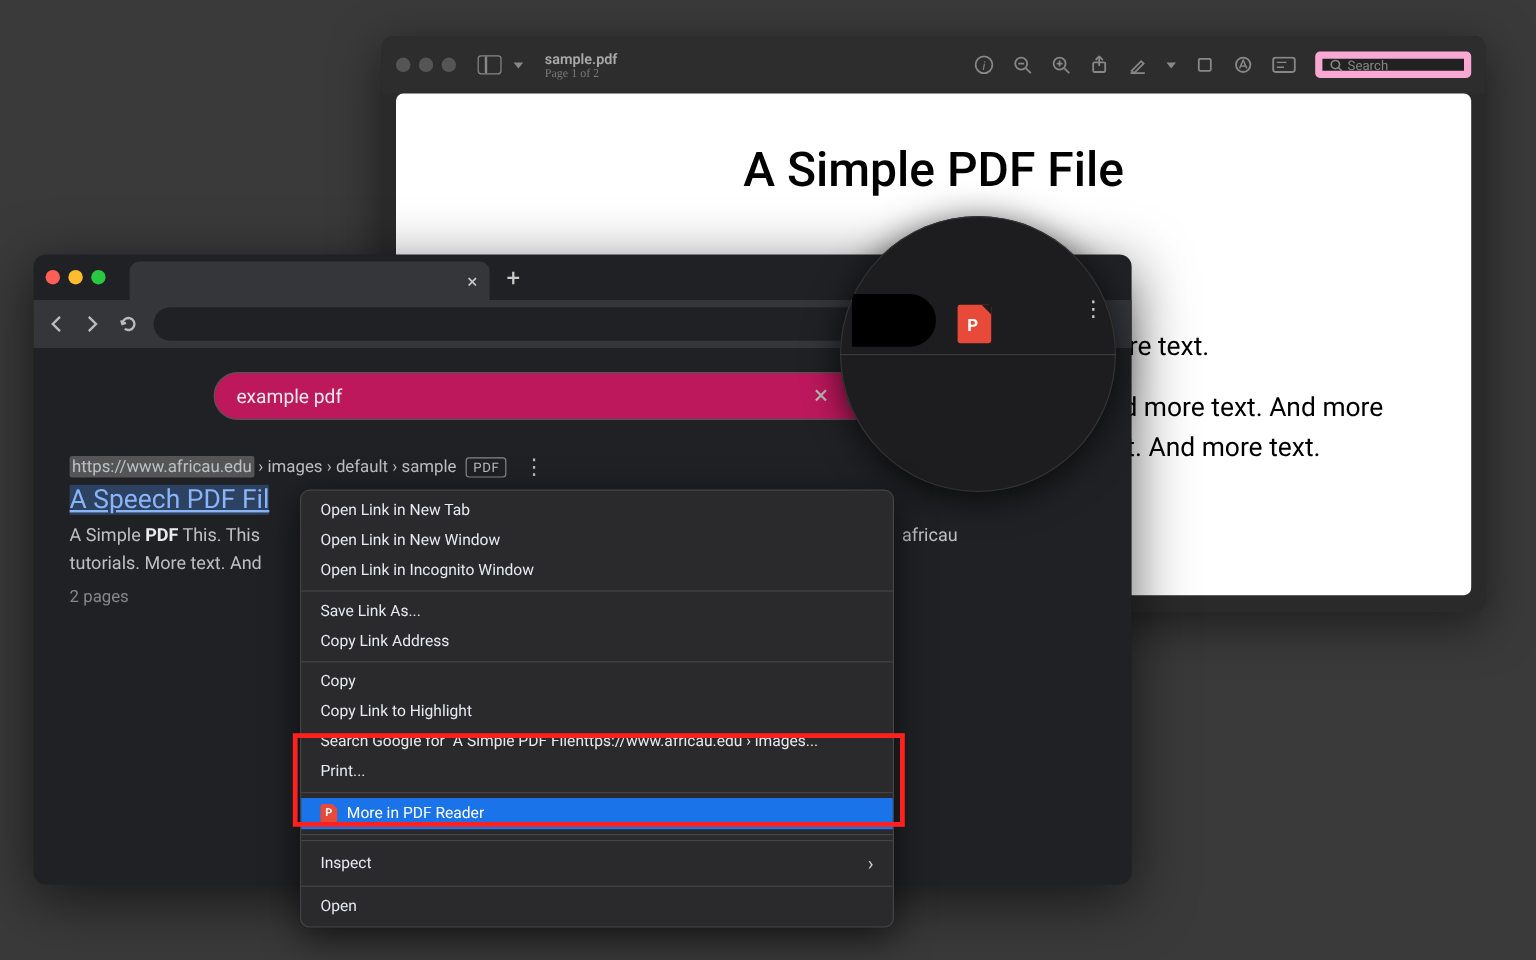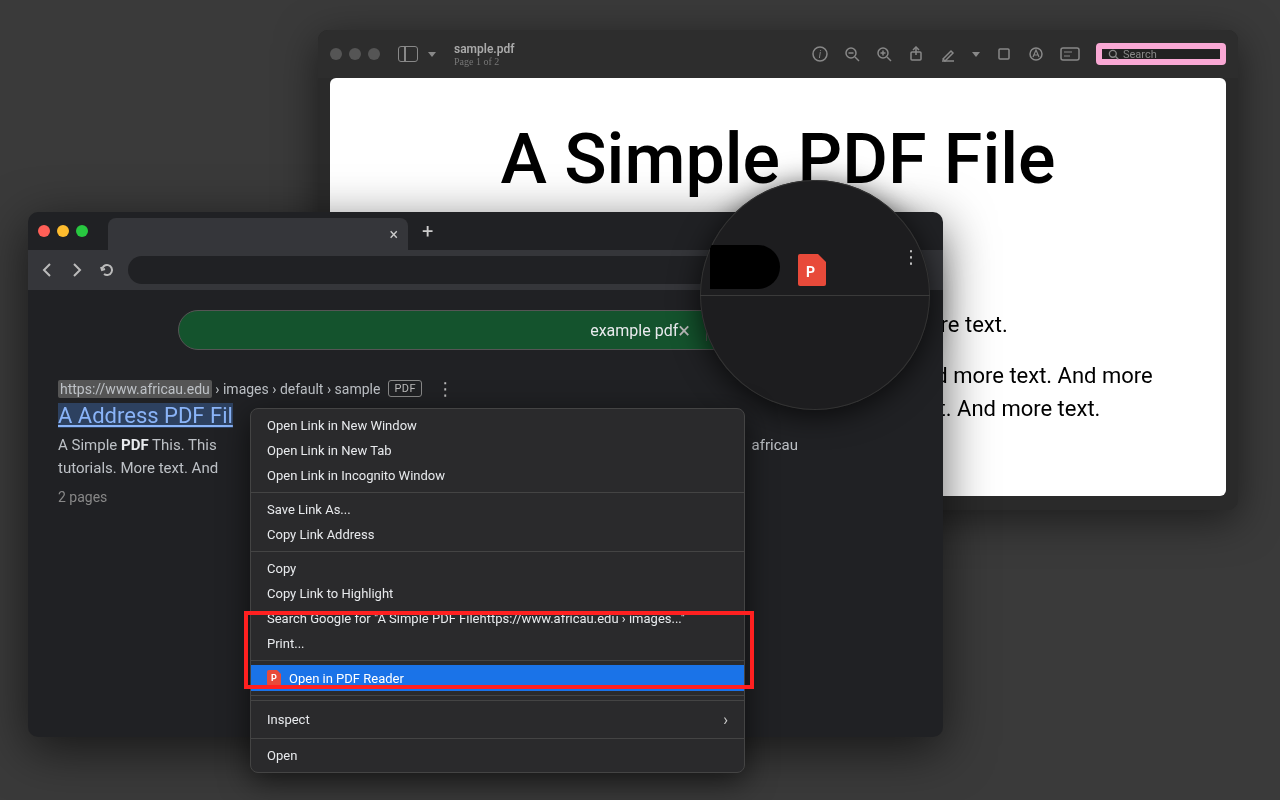--- a/index.html
+++ b/index.html
@@ -14,21 +14,21 @@
 .sidebar-icon { width: 20px; height: 16px; border: 1.5px solid #888; border-radius: 3px; position: relative; }
 .sidebar-icon::before { content: ""; position: absolute; left: 5px; top: 0; bottom: 0; width: 1.5px; background: #888; }
 .chev-down { width: 0; height: 0; border-left: 4px solid transparent; border-right: 4px solid transparent; border-top: 5px solid #888; }
 .pdf-title-block { margin-left: 8px; }
 .pdf-title { color: #aaa; font-size: 12px; font-weight: 600; }
 .pdf-sub { color: #777; font-size: 10px; font-family: Liberation Serif, serif; }
 .pdf-toolbar-right { margin-left: auto; display: flex; align-items: center; gap: 16px; }
 .tb-icon { color: #888; display: flex; align-items: center; justify-content: center; }
 .pdf-search { width: 130px; height: 22px; background: #222; border: 6px solid #f9a8d4; border-radius: 4px; padding: 0 6px; display: flex; align-items: center; gap: 4px; color: #888; font-size: 11px; }
 .pdf-content { background: #fff; margin: 0 12px 12px 12px; height: calc(100% - 62px); border-radius: 6px; padding: 30px 40px; overflow: hidden; }
-.pdf-h1 { font-size: 70px; font-weight: 500; text-align: center; color: #000; margin-top: 10px; margin-bottom: 108px; }
+.pdf-h1 { font-size: 40px; font-weight: 500; text-align: center; color: #000; margin-top: 10px; margin-bottom: 108px; }
 .pdf-body { font-size: 22px; color: #000; line-height: 1.5; padding-left: 390px; }
 .pdf-body p { margin-bottom: 18px; }
 
 
 .lens { position: absolute; left: 700px; top: 180px; width: 230px; height: 230px; border-radius: 50%; background: #1d1d1f; box-shadow: 0 5px 30px rgba(0,0,0,0.7), inset 0 0 0 1px #333; z-index: 5; overflow: hidden; display:flex; align-items:center; justify-content:center; }
 .lens-inner { position: relative; width: 100%; height: 100%; }
 .lens-addr { position:absolute; top: 65px; left: 10px; width: 70px; height: 44px; background: #000; border-radius: 0 22px 22px 0; }
 .lens-ext-icon { position:absolute; top:74px; left:98px; width: 28px; height: 32px; background: #e84a3a; border-radius: 2px; }
 .lens-ext-icon::before { content:""; position:absolute; top:0; right:0; width:0;height:0; border-left:8px solid transparent; border-top:8px solid #1d1d1f; }
 .lens-ext-icon::after { content:"P"; position:absolute; top:10px; left:8px; color:#fff; font-size:14px; font-weight:700; }
@@ -44,21 +44,21 @@
 .chrome-traffic .tlight { width: 12px; height: 12px; border-radius: 50%; }
 .tab-active { flex: 0 0 300px; height: 32px; background: #35363a; border-radius: 8px 8px 0 0; display: flex; align-items: center; padding: 0 10px; margin-top: 6px; }
 .tab-close { margin-left: auto; color: #ccc; font-size: 16px; }
 .newtab { color: #ccc; font-size: 20px; padding: 0 6px; }
 .chrome-addr { height: 40px; background: #35363a; display: flex; align-items: center; padding: 0 10px; gap: 12px; border-top-right-radius:0;}
 .nav-icon { color: #bbb; display:flex; }
 .addr-input { flex: 1; height: 28px; background: #202124; border-radius: 14px; }
 .chrome-menu { color: #bbb; font-size: 18px; }
 
 .results { padding: 16px 30px; }
-.search-pill { width: 580px; height: 40px; background: #14532d; border: 1px solid #555; border-radius: 22px; display: flex; align-items: center; padding: 0 18px; margin: 4px 0 28px 120px; text-align: right; }
+.search-pill { width: 580px; height: 40px; background: #be185d; border: 1px solid #555; border-radius: 22px; display: flex; align-items: center; padding: 0 18px; margin: 4px 0 28px 120px; }
 .search-text { color: #e8eaed; font-size: 16px; flex:1; }
 .search-icons { display:flex; gap: 16px; align-items:center; }
 .search-clear { color:#bbb; font-size: 22px; }
 .search-divider { width:1px; height:22px; background:#555; }
 
 .result-url { color: #bdc1c6; font-size: 14px; margin-bottom: 4px; display:flex; align-items:center; gap:8px;}
 .result-url .hl { background:#555; padding: 1px 2px; border-radius:2px;margin-top:48px; }
 .pdf-badge { border:1px solid #888; color:#bbb; font-size:11px; padding:1px 5px; border-radius:3px; letter-spacing:0.5px;}
 .result-dots { color:#bbb; font-size:18px; margin-left:6px; }
 .result-title { color: #8ab4f8; font-size: 22px; text-decoration: underline; margin-bottom: 6px; display:inline-block; background: #2d4160; }
@@ -218,21 +218,21 @@
               <path d="M3 9 A5 5 0 0 0 13 9" fill="none" stroke="#fbbc04" stroke-width="1.8"></path>
               <line x1="8" y1="14" x2="8" y2="18" stroke="#34a853" stroke-width="1.8"></line>
             </svg></span>
       </div>
     </div>
     <div class="result-url">
       <span><span class="hl">https://www.africau.edu</span><span> › images › default › sample</span></span>
       <span class="pdf-badge">PDF</span>
       <span class="result-dots">⋮</span>
     </div>
-    <a class="result-title">A Address PDF Fil</a>
+    <a class="result-title">A Speech PDF Fil</a>
     <div class="result-desc">
       <span>A Simple </span><b>PDF</b><span> This. This</span>
       <span style="float:right;">africau</span>
       <br><span>tutorials. More text. And</span>
     </div>
     <div class="result-pages">2 pages</div>
   </div>
 </div>
 
 <div class="lens">
@@ -241,35 +241,35 @@
           <path d="M3 5 L7 9 L11 5" fill="none" stroke="#ccc" stroke-width="2"></path>
         </svg></span>
     <div class="lens-addr"></div>
     <div class="lens-ext-icon"></div>
     <span class="lens-menu">⋮</span>
     <div class="lens-line"></div>
   </div>
 </div>
 
 <div class="ctx-menu">
+  <div class="ctx-item">Open Link in New Tab</div>
   <div class="ctx-item">Open Link in New Window</div>
-  <div class="ctx-item">Open Link in New Tab</div>
   <div class="ctx-item">Open Link in Incognito Window</div>
   <div class="ctx-sep"></div>
   <div class="ctx-item">Save Link As...</div>
   <div class="ctx-item">Copy Link Address</div>
   <div class="ctx-sep"></div>
   <div class="ctx-item">Copy</div>
   <div class="ctx-item">Copy Link to Highlight</div>
   <div class="ctx-item">Search Google for "A Simple PDF Filehttps://www.africau.edu › images..."</div>
   <div class="ctx-item">Print...</div>
   <div class="ctx-sep"></div>
   <div class="ctx-item hl">
     <span class="ctx-pdf-icon">P</span>
-    <span>Open in PDF Reader</span>
+    <span>More in PDF Reader</span>
   </div>
   <div class="ctx-sep"></div>
   <div class="ctx-sep"></div>
   <div class="ctx-item sub">Inspect</div>
   <div class="ctx-sep"></div>
   <div class="ctx-item">Open</div>
 </div>
 
 <div class="red-box"></div>
 

